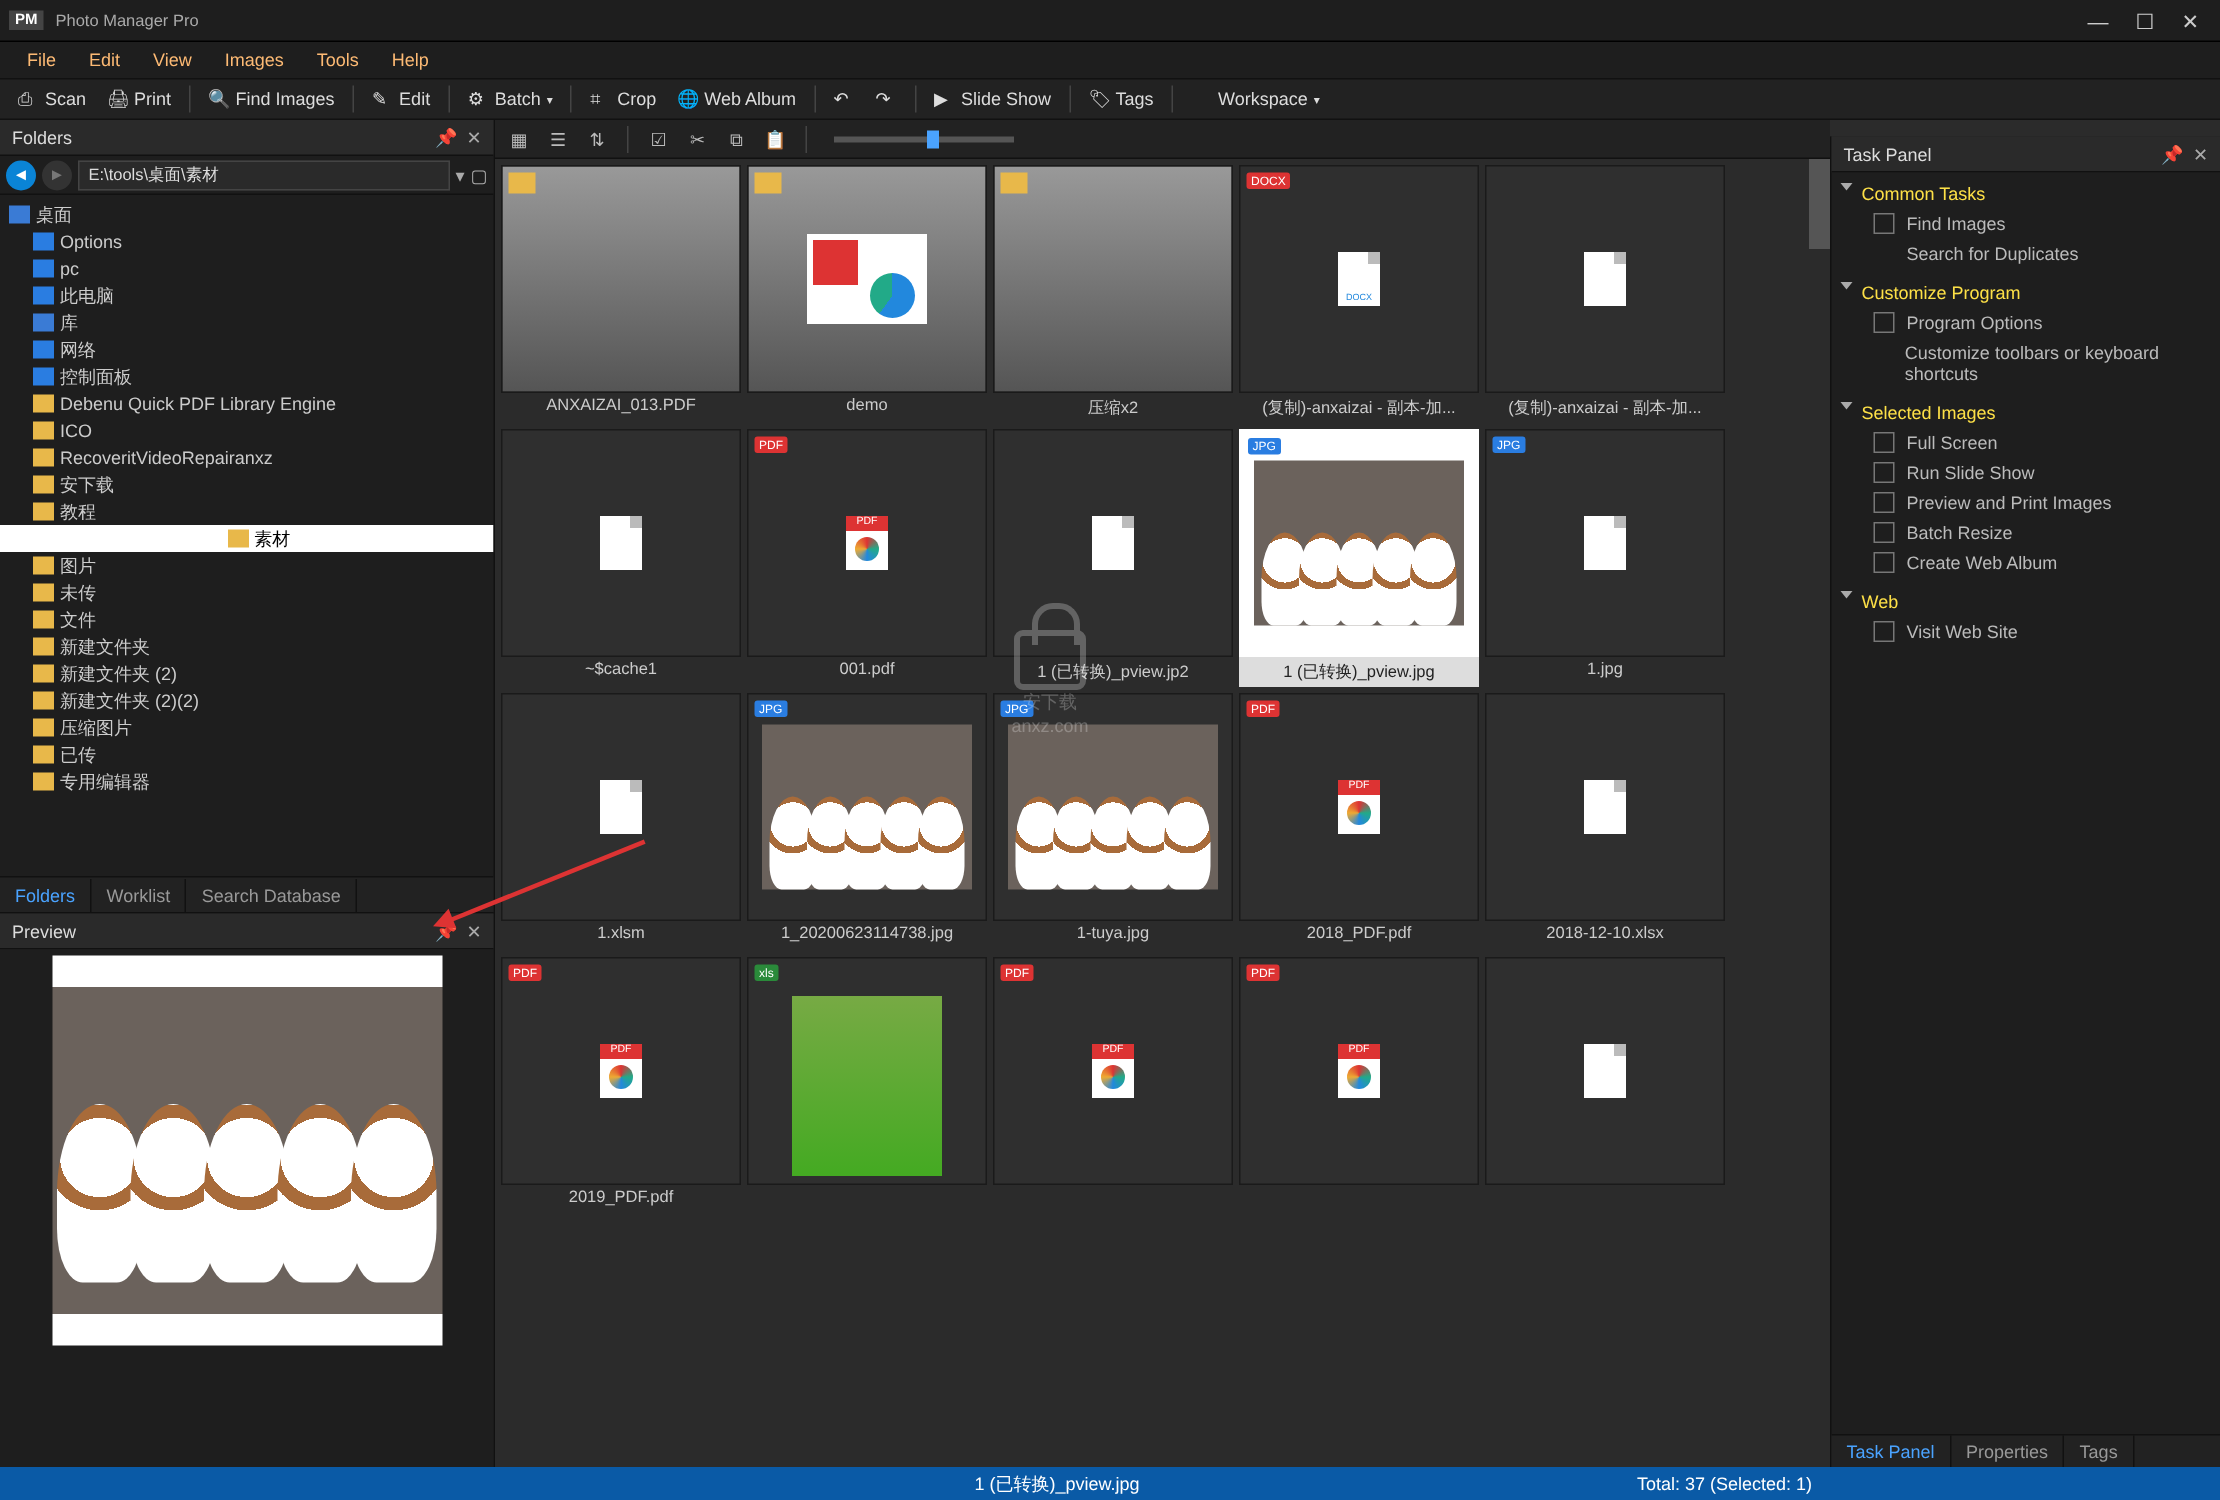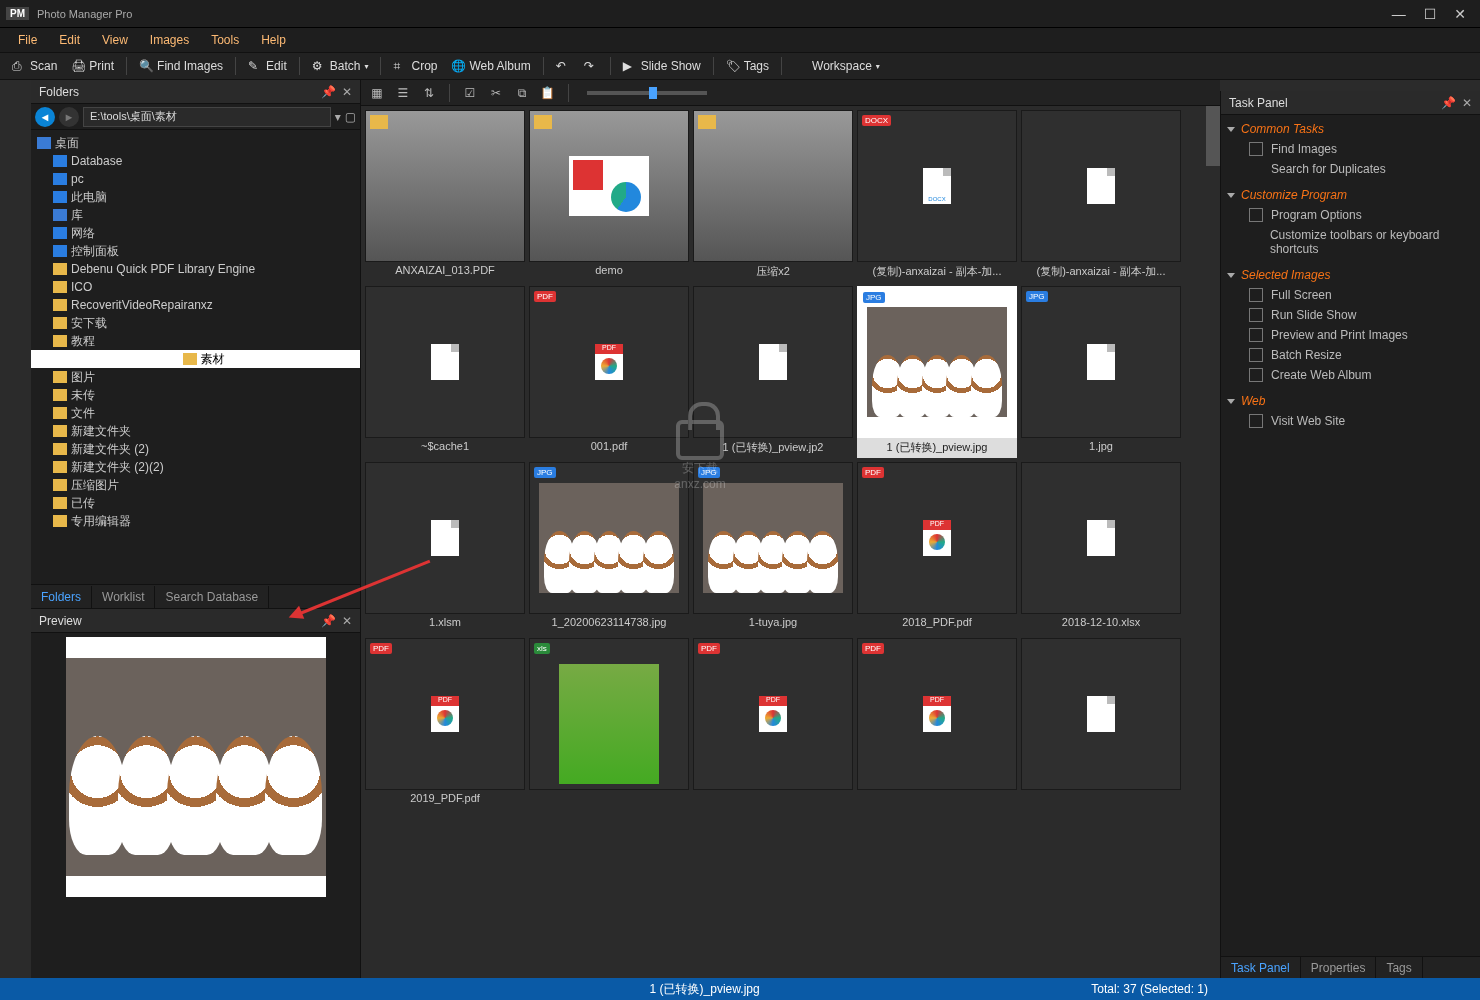--- a/index.html
+++ b/index.html
@@ -8,21 +8,21 @@
 .titlebar .logo { font-weight:bold; color:#fff; background:#444; padding:1px 4px; margin-right:8px; font-size:10px;}
 .titlebar .title { color:#aaa; font-size:11px; flex:1;}
 .winbtns { display:flex; gap:18px; padding-right:8px;}
 .winbtns span { color:#ccc; font-size:14px; cursor:pointer;}
 .menubar { height:24px; background:#1e1e1e; display:flex; align-items:center; padding:0 8px; gap:2px;}
 .menubar .mi { padding:3px 10px; color:#fdba74; cursor:pointer;}
 .toolbar { height:28px; background:#222; display:flex; align-items:center; padding:0 6px; gap:2px; border-top:1px solid #111; border-bottom:1px solid #111;}
 .tbtn { display:flex; align-items:center; gap:4px; padding:3px 6px; color:#ddd; cursor:pointer; border-radius:2px;}
 .ticon { width:14px; height:14px; display:inline-block;}
 .sep { width:1px; height:18px; background:#444; margin:0 4px;}
-.body { flex:1; display:flex; min-height:0;padding-left:31px;}
+.body { flex:1; display:flex; min-height:0;}
 .leftcol { width:330px; display:flex; flex-direction:column; background:#1e1e1e; border-right:1px solid #111;}
 .panelhdr { height:24px; background:#2a2a2a; display:flex; align-items:center; padding:0 8px; color:#ddd; font-size:12px; justify-content:space-between; border-bottom:1px solid #111;}
 .panelhdr .pbtns { display:flex; gap:6px; color:#aaa;}
 .addrbar { height:26px; display:flex; align-items:center; padding:2px 4px; gap:4px; background:#1e1e1e; border-bottom:1px solid #111;}
 .navbtn { width:20px; height:20px; border-radius:10px; display:flex; align-items:center; justify-content:center; font-size:11px; cursor:pointer;}
 .navbtn.back { background:#0a84d6; color:#fff;}
 .navbtn.fwd { background:#333; color:#777;}
 .addrbox { flex:1; height:20px; background:#2a2a2a; border:1px solid #444; color:#ddd; padding:0 6px; display:flex; align-items:center; font-size:11px;}
 .tree { flex:1; overflow:auto; padding:4px 0;}
 .tnode { display:flex; align-items:center; height:18px; padding:0 6px; gap:4px; cursor:pointer;}
@@ -57,21 +57,21 @@
 .docicon { width:28px; height:36px; background:#fff; position:relative;}
 .docicon::after { content:""; position:absolute; top:0; right:0; width:8px; height:8px; background:#bbb;}
 .pdfdoc { width:28px; height:36px; background:#fff; position:relative;}
 .pdfdoc .pbar { position:absolute; top:0; left:0; right:0; height:10px; background:#d33; font-size:7px; color:#fff; text-align:center;}
 .pdfdoc .pball { position:absolute; top:14px; left:6px; width:16px; height:16px; border-radius:50%; background:conic-gradient(#d33,#2a8,#28d,#ea3,#d33);}
 .pupthumb { width:140px; height:110px; background:#6b625c; display:flex; align-items:flex-end; justify-content:center;}
 .pupthumb .pp { width:22%; height:56%; background:radial-gradient(circle at 50% 30%,#fff 0 32%,#a86b3a 32% 42%,#fff 42% 100%); border-radius:50% 50% 26% 26%; margin:0 -3px;}
 .rightcol { width:260px; background:#1e1e1e; border-left:1px solid #111; display:flex; flex-direction:column;margin-top:11px;}
 .taskbody { flex:1; overflow:auto; padding:4px 6px;}
 .tgrp { margin-bottom:6px;}
-.tgrphdr { display:flex; align-items:center; gap:6px; color:#f97316; padding:3px 0; cursor:pointer;font-style:italic;}
+.tgrphdr { display:flex; align-items:flex-start; gap:6px; color:#fde047; padding:3px 0; cursor:pointer;}
 .tri { width:0; height:0; border-left:4px solid transparent; border-right:4px solid transparent; border-top:5px solid #aaa;}
 .titem { display:flex; align-items:center; gap:8px; padding:3px 0 3px 22px; color:#bbb; cursor:pointer;}
 .titem .ii { width:14px; height:14px; border:1px solid #777; display:inline-block;}
 .rtabs { height:22px; background:#222; display:flex; border-top:1px solid #111;}
 .statusbar { height:22px; background:#0a5aa6; color:#fff; display:flex; align-items:center; font-size:11px;}
 .statusbar>div { padding:0 12px;}
 .statusbar .file { flex:1; text-align:center;}
 .arrow { position:absolute; width:140px; height:3px; background:#d33; transform-origin:left center; top:612px; left:300px; transform:rotate(-22deg); z-index:50;}
 .arrow::after { content:""; position:absolute; right:-2px; top:-6px; width:0; height:0; border-left:14px solid #d33; border-top:7px solid transparent; border-bottom:7px solid transparent; transform:rotate(180deg); left:-12px; right:auto;}
 .wm { position:absolute; top:420px; left:600px; width:200px; height:100px; opacity:.25; color:#fff; font-size:16px; text-align:center; z-index:40;}
@@ -178,21 +178,21 @@
       <span style="color:#aaa">▾</span>
       <span style="color:#aaa">▢</span>
     </div>
     <div class="tree" id="tree">
       <div class="tnode" style="padding-left:6px">
         <span class="ticon2" style="background:#3a7bd5"></span>
         <span>桌面</span>
       </div>
     <div class="tnode ind1">
           <span class="ticon2" style="background:#2a7de1"></span>
-          <span>Database</span>
+          <span>Options</span>
         </div>
         <div class="tnode ind1">
           <span class="ticon2" style="background:#2a7de1"></span>
           <span>pc</span>
         </div>
         <div class="tnode ind1">
           <span class="ticon2" style="background:#2a7de1"></span>
           <span>此电脑</span>
         </div>
         <div class="tnode ind1">

